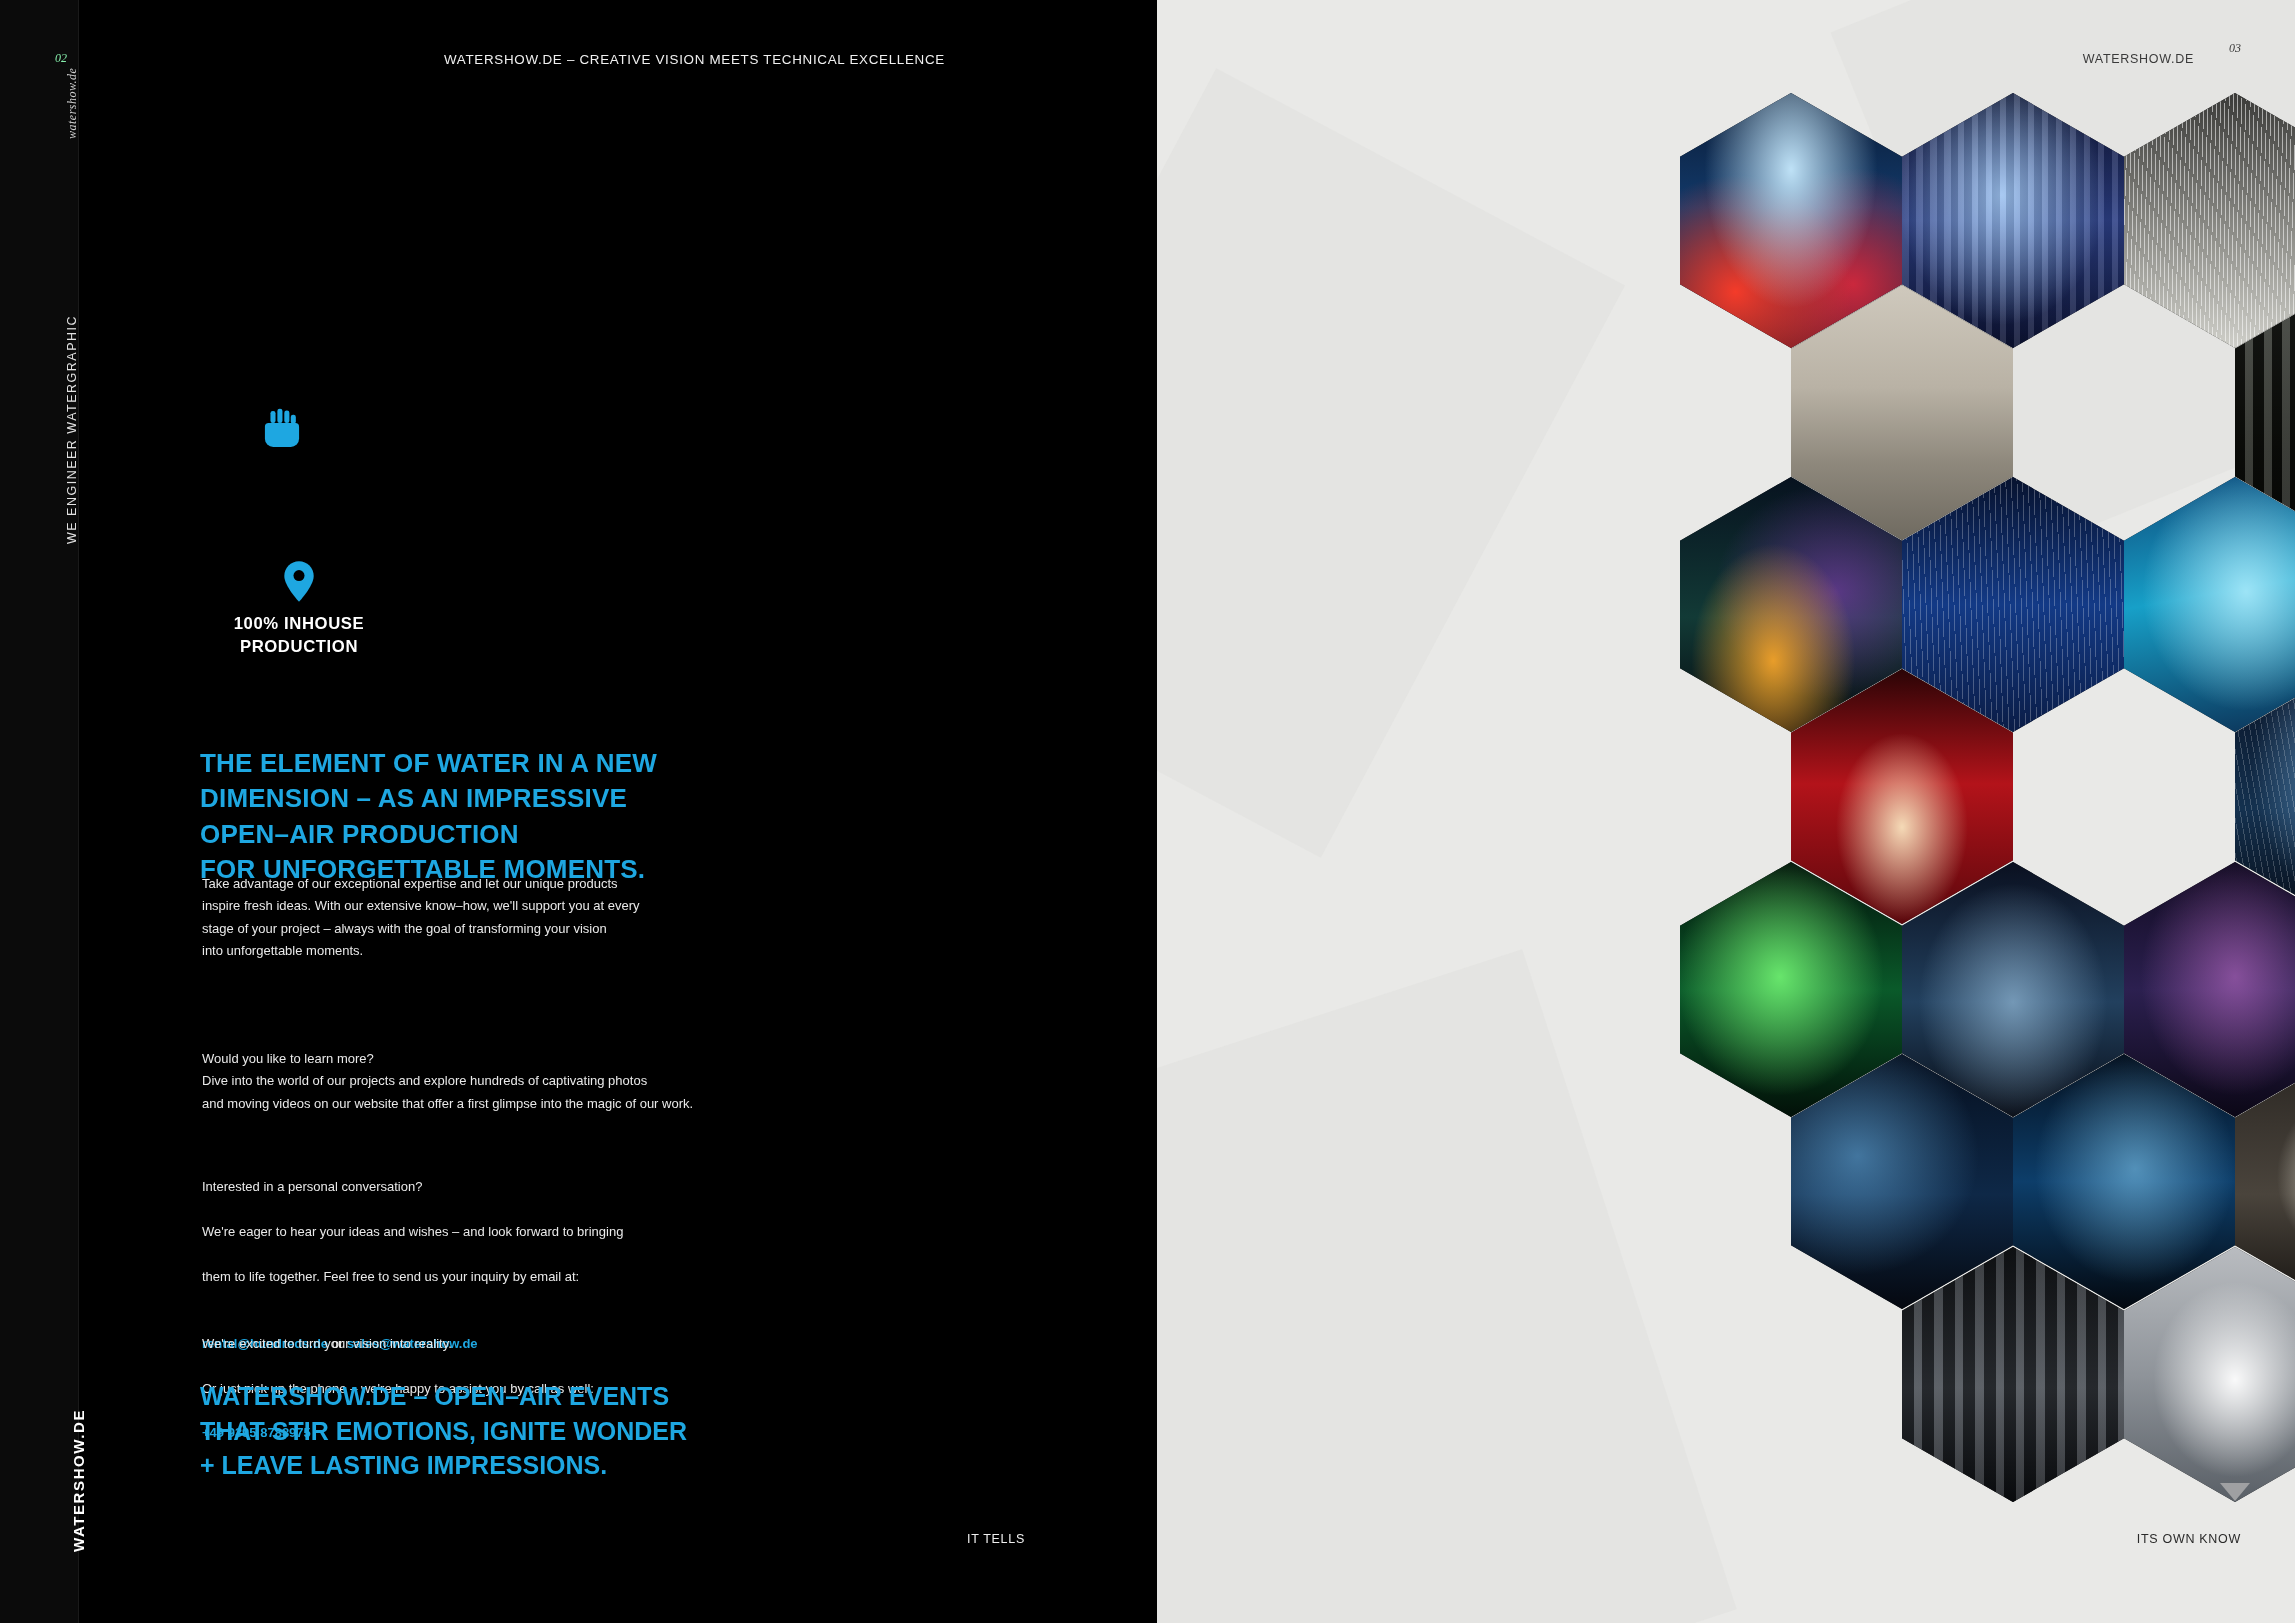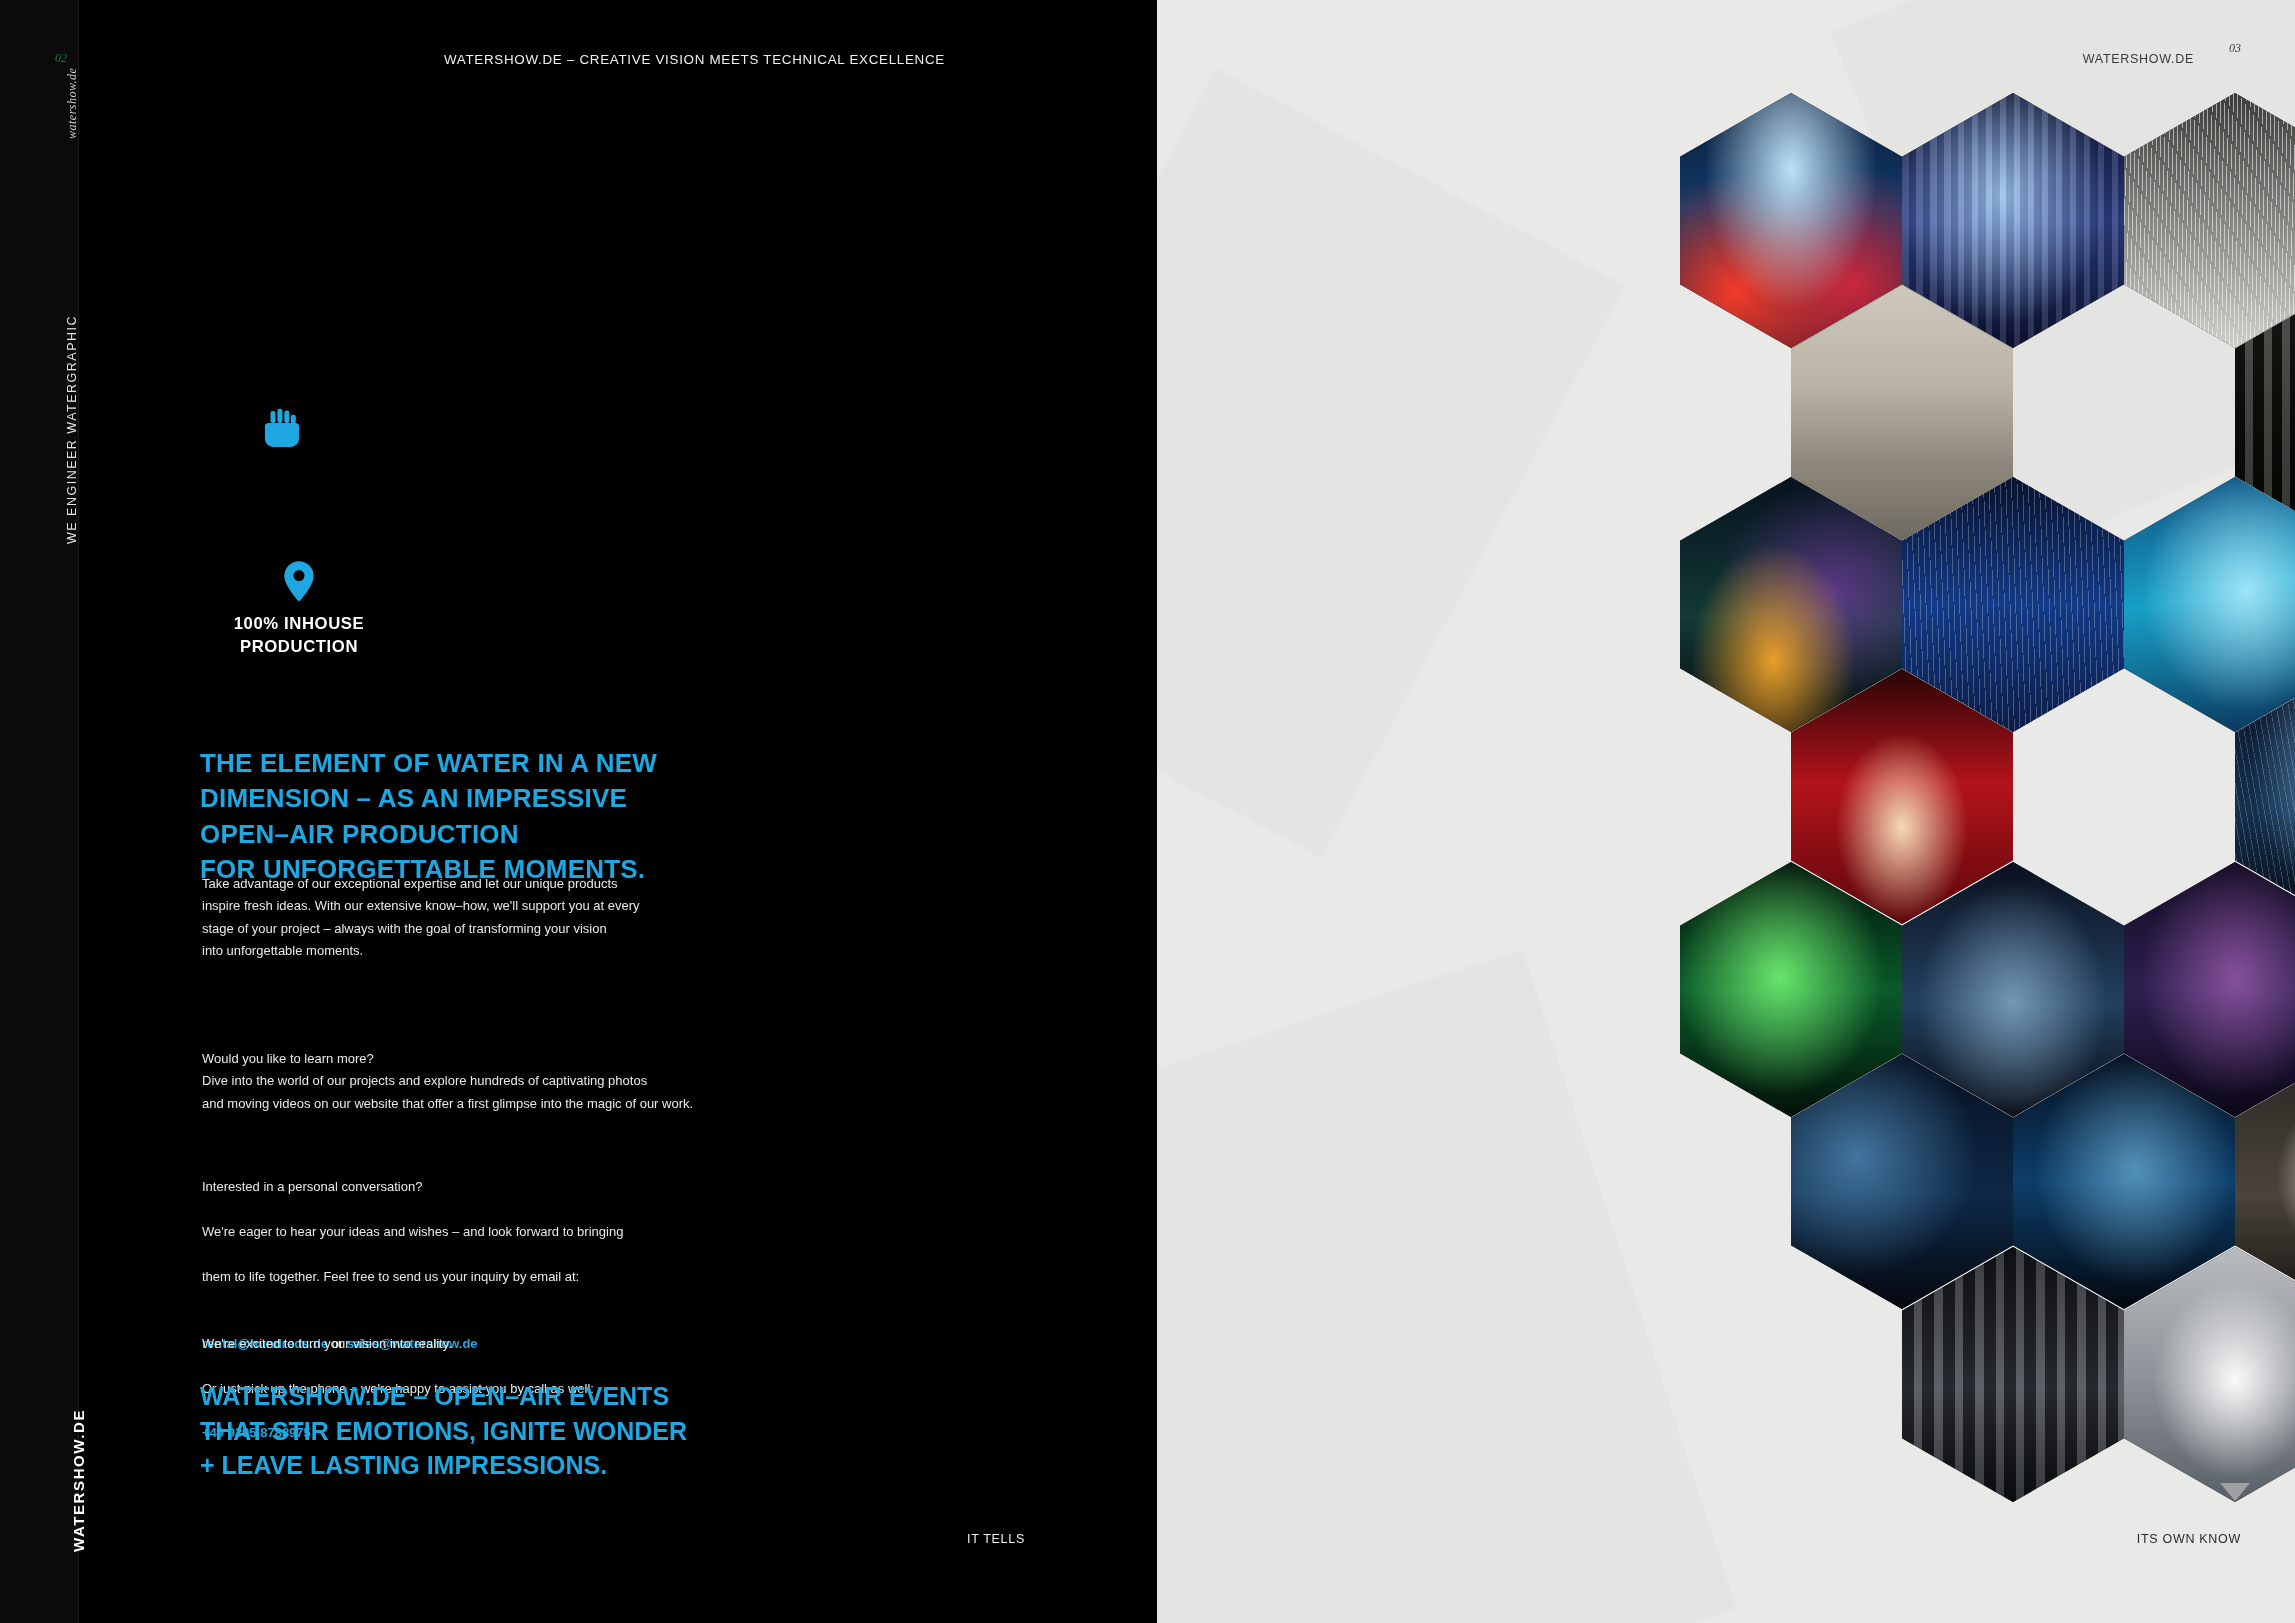--- a/index.html
+++ b/index.html
@@ -63,21 +63,21 @@
     color: #ffffff;
     letter-spacing: 1.6px;
   }
 
   #folio-left {
     position: absolute;
     left: 55px; top: 51px;
     font-family: "Liberation Serif", serif;
     font-style: italic;
     font-size: 12px;
-    color: #15803d;
+    color: #86efac;
   }
   #header-left-title {
     position: absolute;
     left: 444px; top: 52px;
     font-size: 13.4px;
     letter-spacing: 0.7px;
     color: #f0f0f0;
   }
 
   

